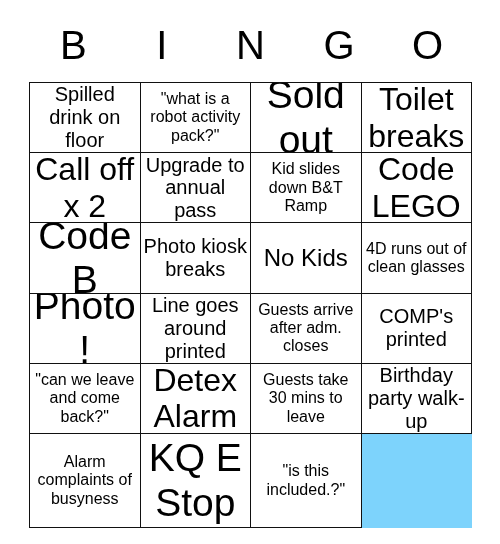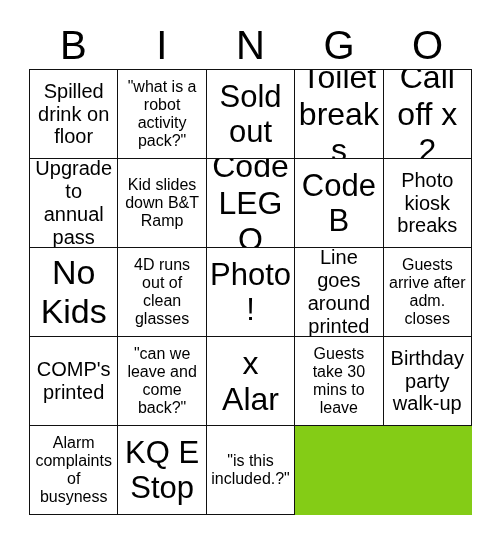--- a/index.html
+++ b/index.html
@@ -37,30 +37,30 @@
     font-size: 40px;
     line-height: 1;
     font-weight: 400;
     color: #000000;
     letter-spacing: 0px;
   }
   
   #grid {
     position: absolute;
     left: 29px;
-    top: 69px;
+    top: 82px;
     width: 443px;
     height: 446px;
     display: grid;
-    grid-template-columns: repeat(5, 1fr);
+    grid-template-columns: repeat(4, 1fr);
     grid-template-rows: repeat(5, 1fr);
     border-top: 1.5px solid #111111;
     border-left: 1.5px solid #111111;
     box-sizing: border-box;
-    background: #84cc16;
+    background: #7dd3fc;
   }
   .cell {
     border-right: 1.5px solid #111111;
     border-bottom: 1.5px solid #111111;
     box-sizing: border-box;
     display: flex;
     align-items: center;
     justify-content: center;
     text-align: center;
     padding: 2px 3px;
@@ -70,22 +70,22 @@
   .cell-text {
     display: block;
     width: 100%;
     line-height: 1.14;
     word-wrap: break-word;
     color: #000000;
   }
   .size-s  .cell-text { font-size: 16px; }
   .size-m  .cell-text { font-size: 20px; }
   .size-l  .cell-text { font-size: 32px; }
-  .size-xl .cell-text { font-size: 31px; }
-  .size-xxl .cell-text { font-size: 34px; }
+  .size-xl .cell-text { font-size: 39px; }
+  .size-xxl .cell-text { font-size: 24px; }
 </style>
 </head>
 <body>
 
 <div id="card">
 
   <div id="header-row">
     <div class="header-letter">B</div>
     <div class="header-letter">I</div>
     <div class="header-letter">N</div>

